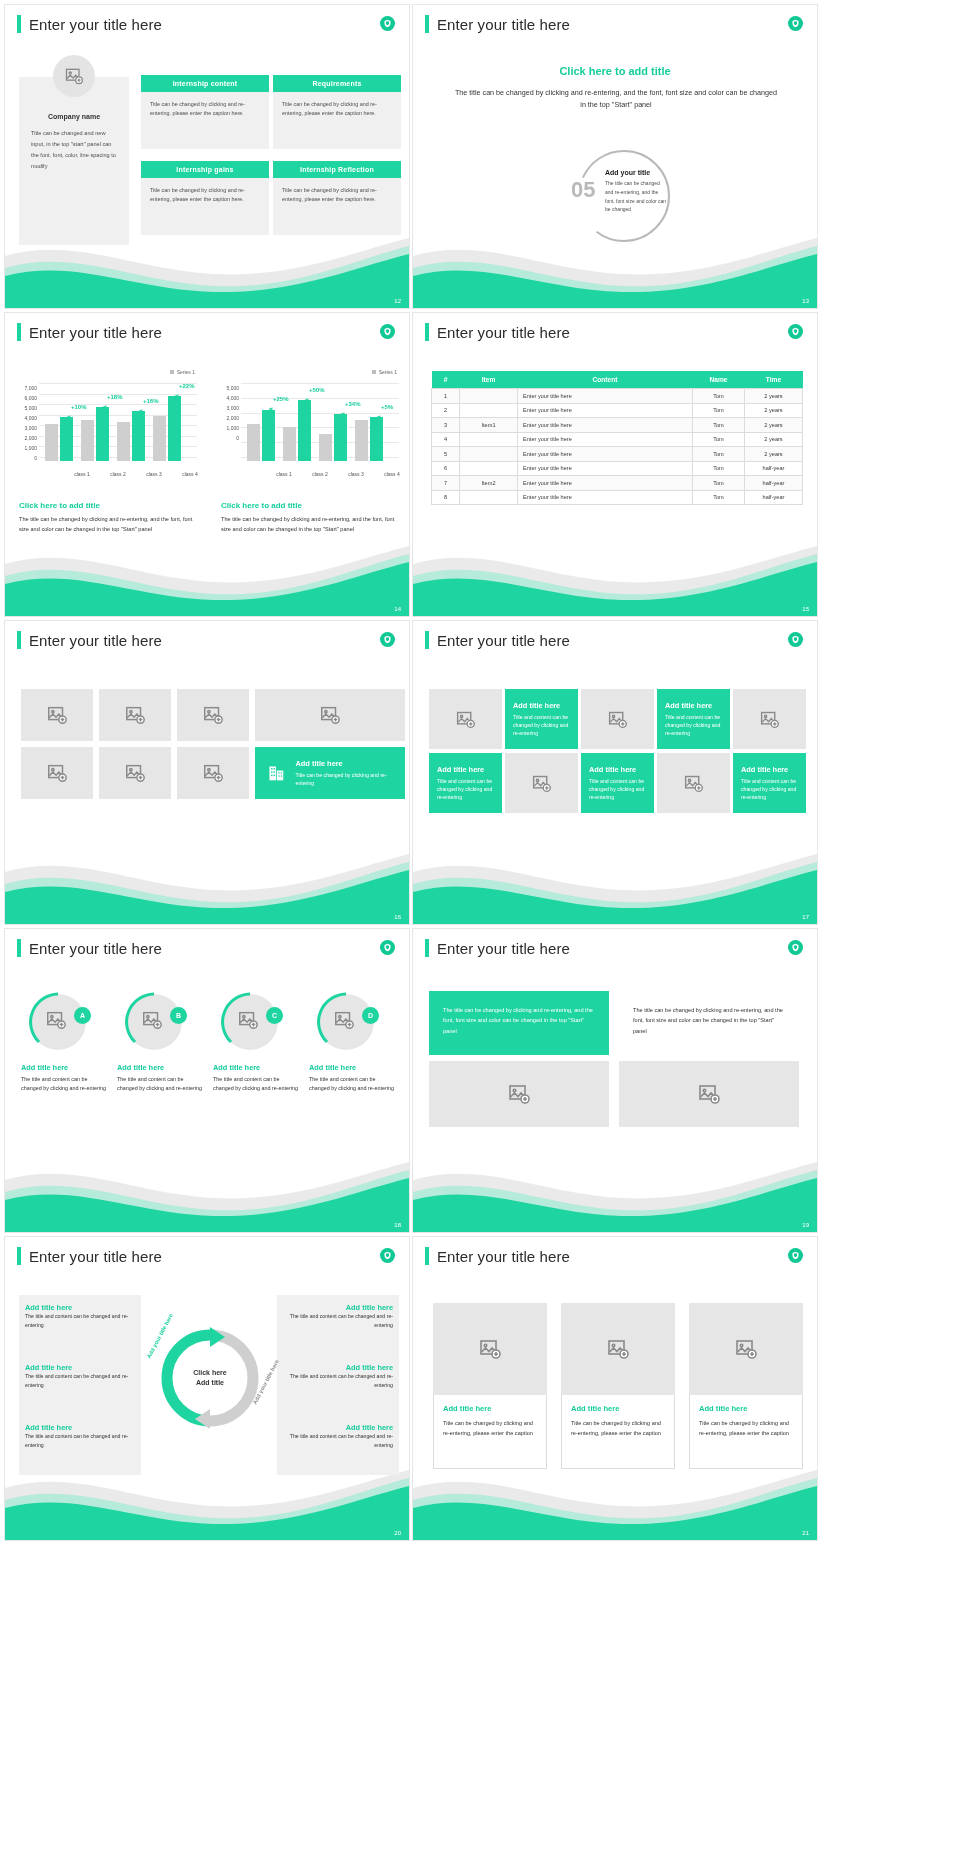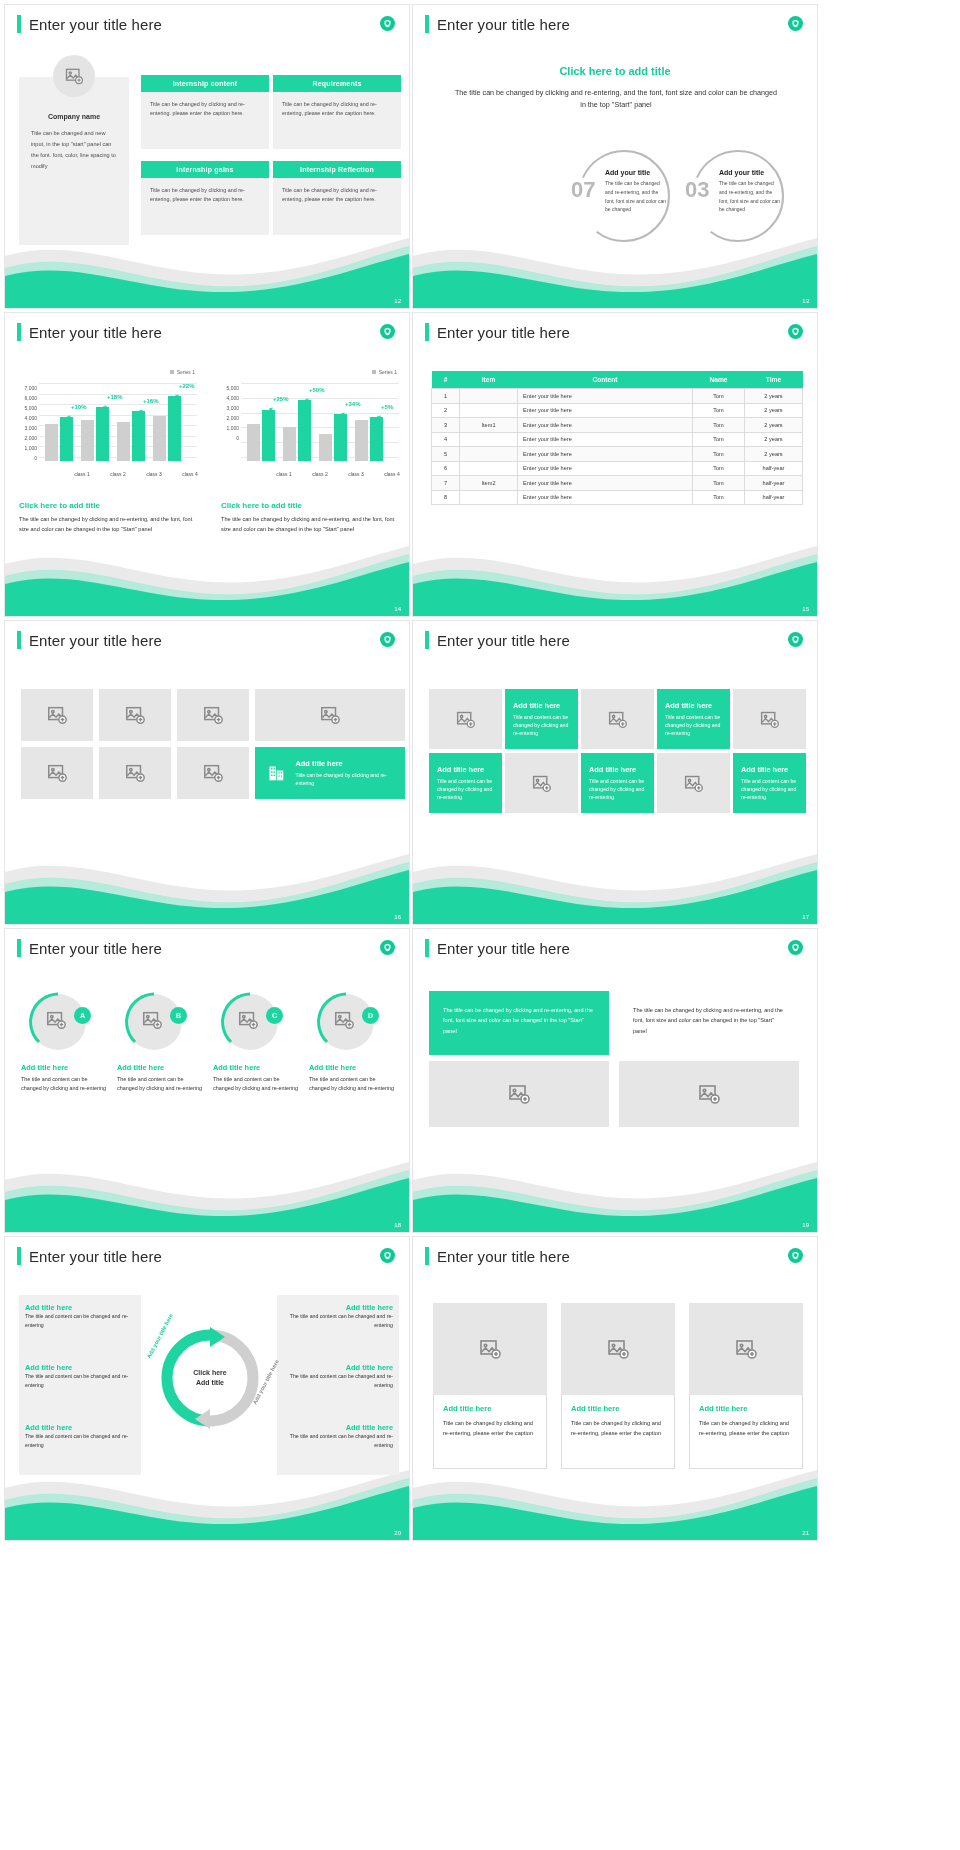--- a/index.html
+++ b/index.html
@@ -195,30 +195,21 @@
   <path d="M0,38 C70,18 130,52 210,56 C290,60 350,34 406,20 L406,90 L0,90 Z" fill="#d8d8d8" opacity=".55"></path>
   <path d="M0,50 C70,30 130,64 210,68 C290,72 350,42 406,28 L406,90 L0,90 Z" fill="#9fe9d3" opacity=".7"></path>
   <path d="M0,58 C70,40 130,72 210,74 C290,76 350,50 406,36 L406,90 L0,90 Z" fill="#1ED4A0"></path>
       </svg>
       <div class="s13-h">Click here to add title</div>
     <div class="s13-p">The title can be changed by clicking and re-entering, and the font, font size and color can be changed in the top "Start" panel</div>
       <div style="position:absolute;left:160px;top:140px;width:102px;height:102px">
       <svg viewBox="0 0 102 102" width="102" height="102">
         <circle cx="51" cy="51" r="45" fill="none" stroke="#b9b9b9" stroke-width="2" stroke-dasharray="250 60" stroke-dashoffset="150"></circle>
         </svg>
-      <div class="s13-num" style="left:-2px;top:32px;color:#b9b9b9">07</div>
-      <div class="s13-ringtxt" style="left:32px;top:24px">
-        <div class="s13-at" style="color:#222">Add your title</div>
-        <div style="font-size:5px;line-height:1.75;color:#4d4d4d">The title can be changed and re-entering, and the font, font size and color can be changed</div>
-      </div></div>
-      <div style="position:absolute;left:274px;top:140px;width:102px;height:102px">
-      <svg viewBox="0 0 102 102" width="102" height="102">
-        <circle cx="51" cy="51" r="45" fill="none" stroke="#b9b9b9" stroke-width="2" stroke-dasharray="250 60" stroke-dashoffset="150"></circle>
-        </svg>
-      <div class="s13-num" style="left:-2px;top:32px;color:#b9b9b9">03</div>
+      <div class="s13-num" style="left:-2px;top:32px;color:#b9b9b9">05</div>
       <div class="s13-ringtxt" style="left:32px;top:24px">
         <div class="s13-at" style="color:#222">Add your title</div>
         <div style="font-size:5px;line-height:1.75;color:#4d4d4d">The title can be changed and re-entering, and the font, font size and color can be changed</div>
       </div></div>
     </div>
     <div class="slide">
       <div class="s-title">
       <span class="t-bar"></span>
       <span class="t-text">Enter your title here</span>
     </div>

